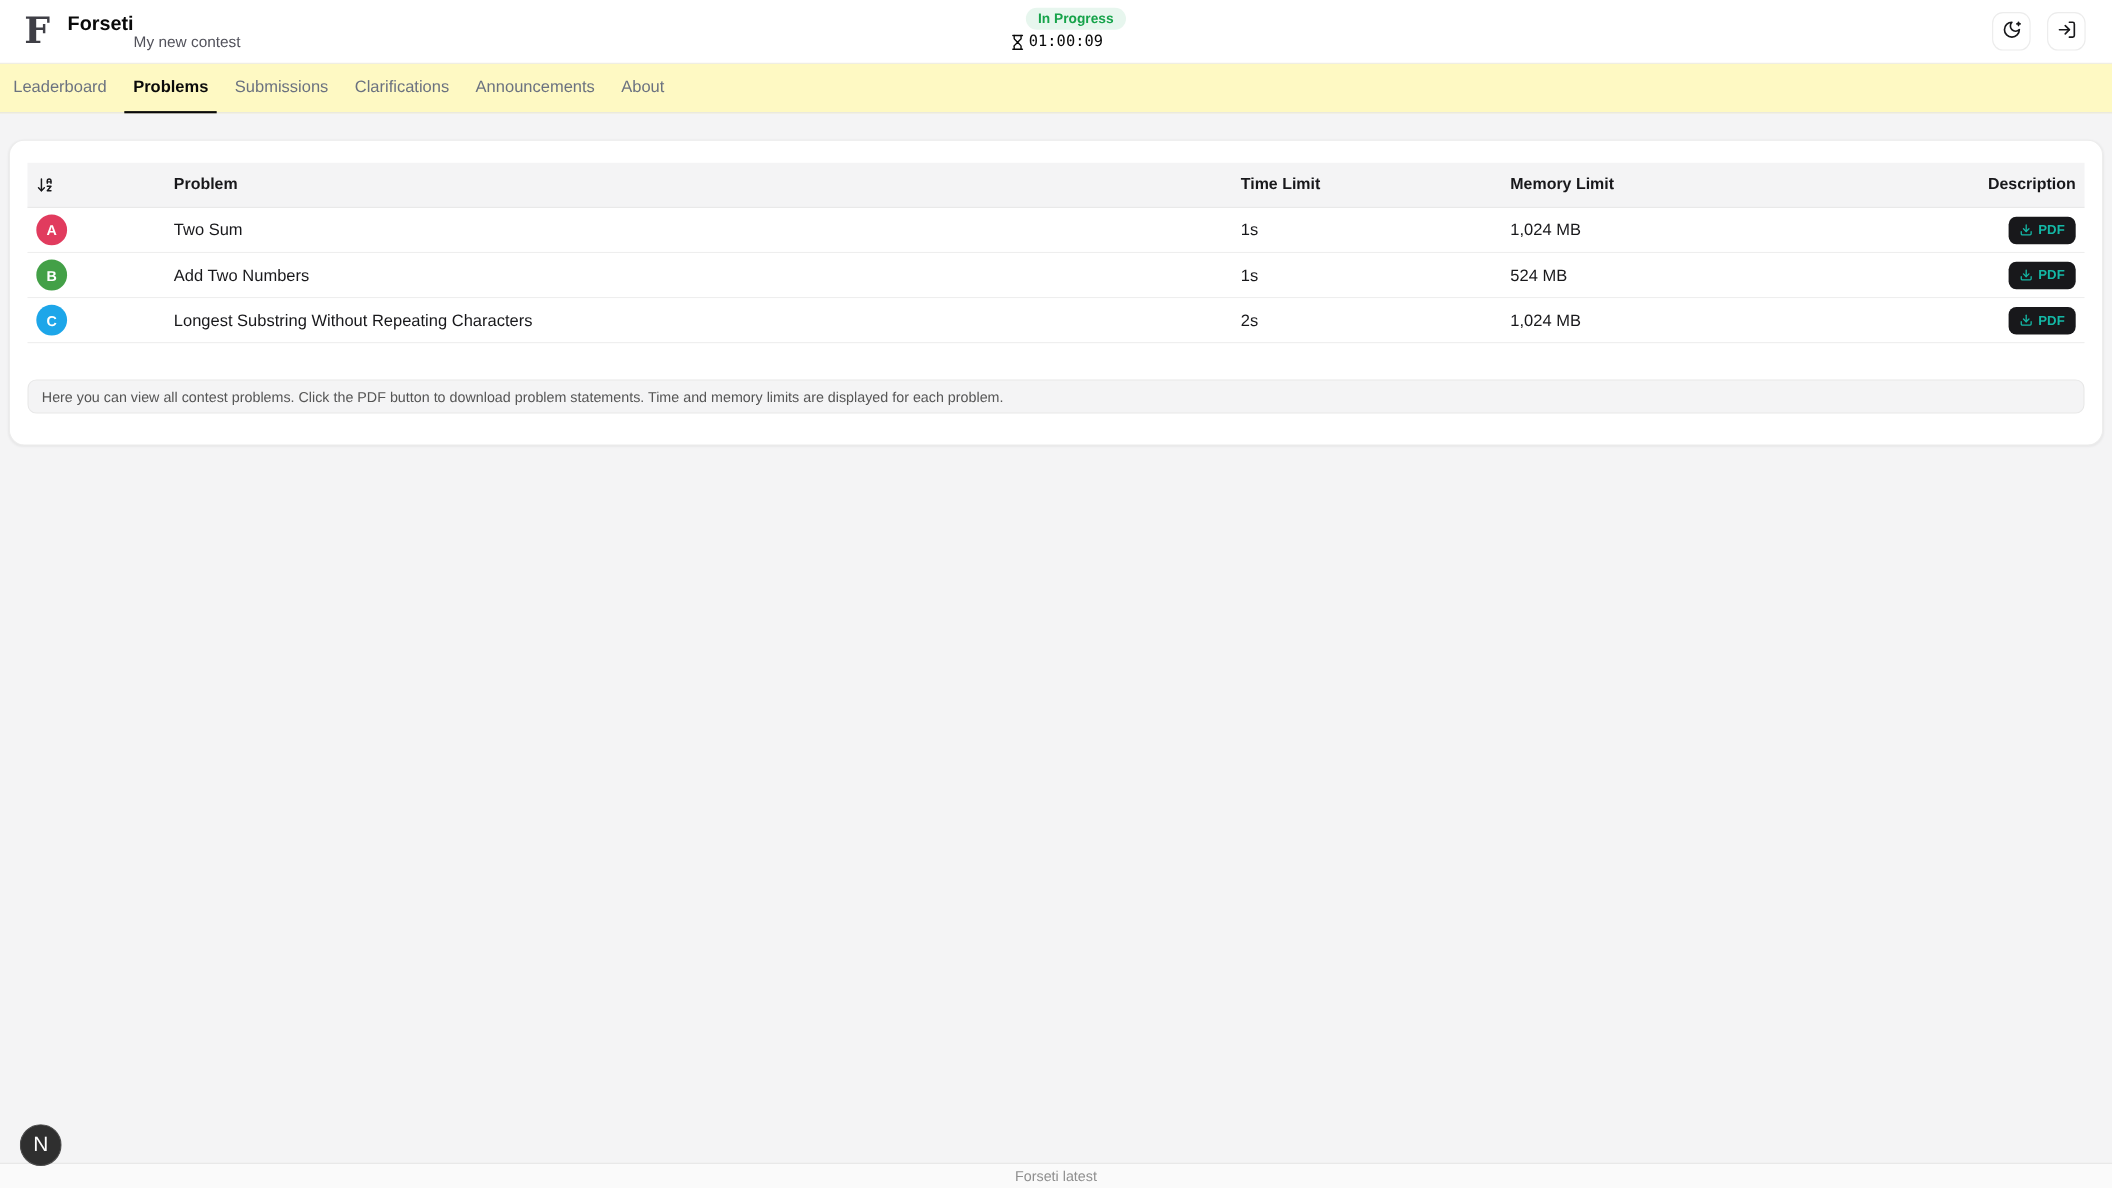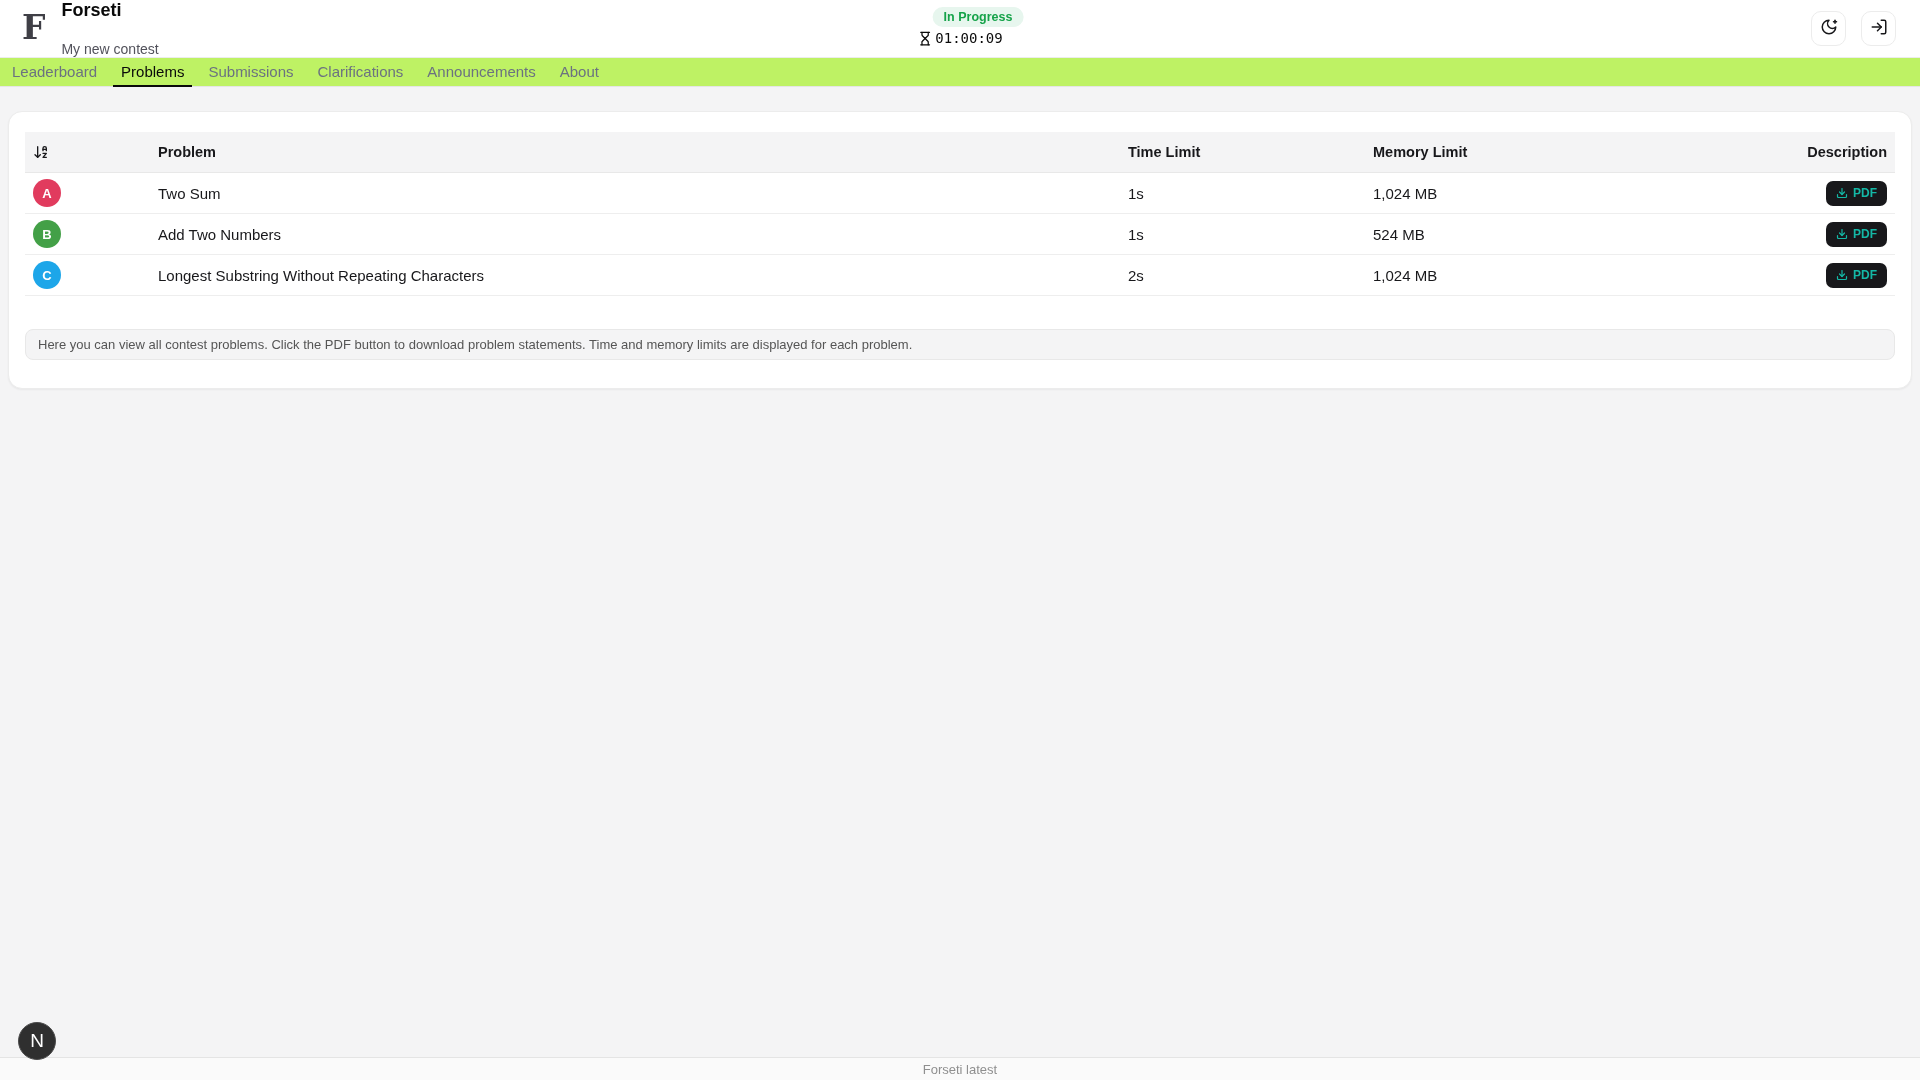--- a/index.html
+++ b/index.html
@@ -25,21 +25,21 @@
   }
   .brand { display:flex; align-items:center; gap:16px; }
   .logo-f {
     font-family:"DejaVu Serif", serif;
     font-size:33px;
     font-weight:700;
     line-height:1;
     color:#3f3f46;
     margin-top:-2px;
   }
-  .brand-text { display:flex; flex-direction:column; }
+  .brand-text { display:flex; flex-direction:row; }
   .brand-title { font-size:18px; font-weight:700; color:#0a0a0a; line-height:1.2; }
   .brand-sub { font-size:14px; color:#52525b; margin-top:19px; }
 
   .contest-status {
     position:absolute;
     left:50%; top:7px;
     transform:translateX(-50%);
     display:flex; flex-direction:column; align-items:center; gap:3px;
   }
   .status-badge {
@@ -59,39 +59,39 @@
     border-radius:10px;
     border:1px solid #ececec;
     background:#fff;
     display:flex; align-items:center; justify-content:center;
     color:#18181b; cursor:pointer;
   }
 
   
   .app-nav {
     flex:none;
-    height:30px;
-    background:#bef264;
+    height:46px;
+    background:#fef9c3;
     border-top:1px solid #ececec;
     border-bottom:1px solid #e5e5e5;
     display:flex;
     align-items:stretch;
     gap:8px;
     padding:0 4px;
   }
   .tab {
     border:none; background:none; cursor:pointer;
     font-family:inherit;
     font-size:15px; color:#6b7280;
     padding:0 8px;
     display:flex; align-items:center;
     border-bottom:2px solid transparent;
     margin-bottom:-1px;
   }
-  .tab.active { color:#0a0a0a; font-weight:400; border-bottom-color:#0a0a0a; }
+  .tab.active { color:#0a0a0a; font-weight:700; border-bottom-color:#0a0a0a; }
 
   
   .main { flex:1; padding:24px 8px 0; }
   .card {
     background:#fff;
     border:1px solid #ececec;
     border-radius:14px;
     box-shadow:0 1px 2px rgba(0,0,0,.05);
     padding:20px 16px 28px;
   }

